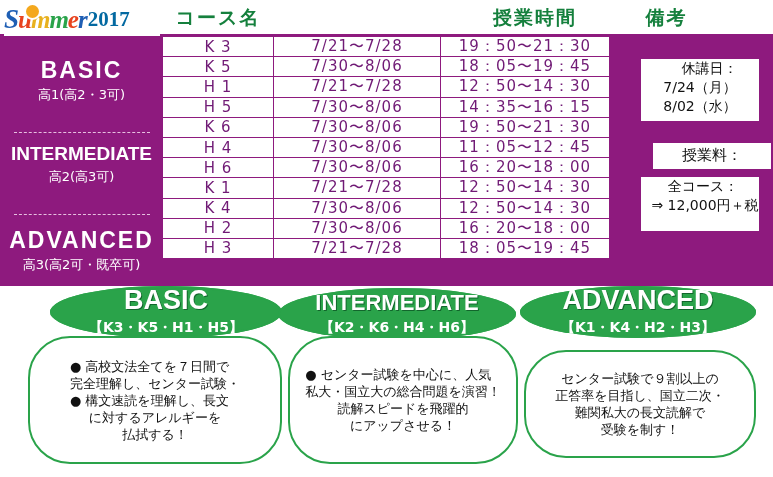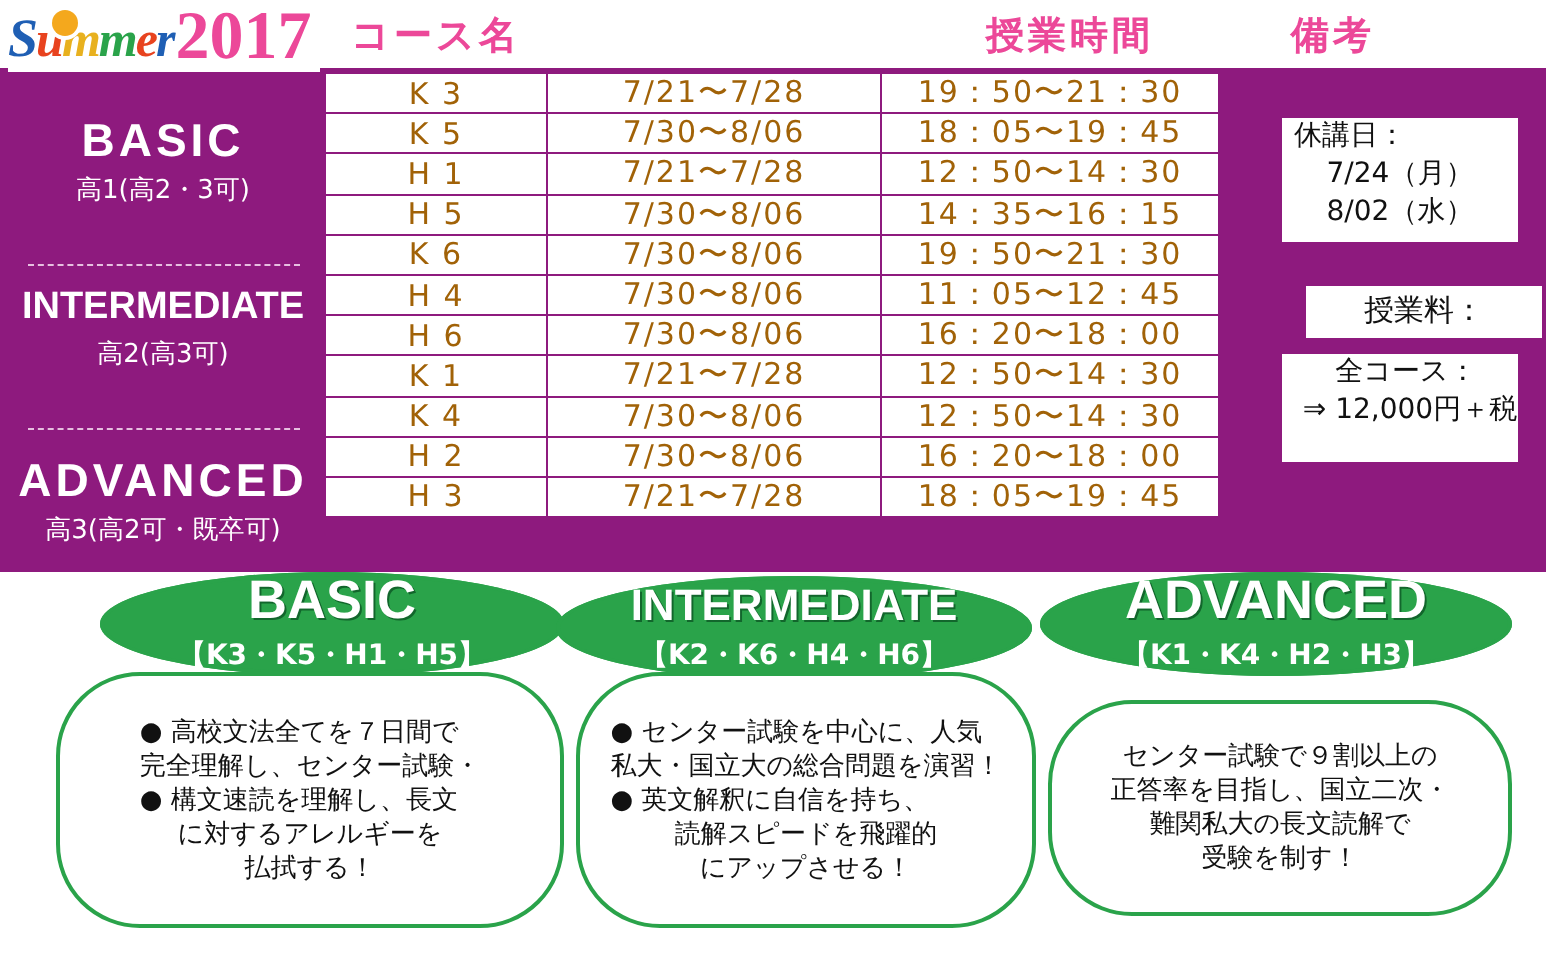--- a/index.html
+++ b/index.html
@@ -34,36 +34,36 @@
   }
   .logo-word span{line-height:1;}
   .l-s{color:#1f5fb4;font-size:27px;}
   .l-u{color:#e8431f;font-size:25px;}
   .l-m{color:#e8b11f;font-size:25px;}
   .l-m2{color:#2aa34a;font-size:25px;}
   .l-e{color:#e8431f;font-size:25px;}
   .l-r{color:#1f5fb4;font-size:25px;}
   .logo-year{
     font-family:"Liberation Serif", serif;
-    font-weight:bold;font-size:34px;color:#ec4899;margin-left:1px;
+    font-weight:bold;font-size:21px;color:#0369a1;margin-left:1px;
   }
   .sun{
     position:absolute;left:22px;top:3px;width:13px;height:13px;
     border-radius:50%;
     background:#f4a81d;
     box-shadow:0 0 0 2px #ffffff;
   }
 
   
   .hdr{
     position:absolute;top:2px;height:32px;
     background:#ffffff;
     display:flex;align-items:center;justify-content:center;
     font-family:"DejaVu Sans", sans-serif;
-    font-weight:bold;font-size:19px;color:#ec4899;
+    font-weight:bold;font-size:19px;color:#15803d;
     letter-spacing:2px;
   }
   .hdr.c-name{left:162px;width:112px;}
   .hdr.c-date{left:278px;width:168px;}
   .hdr.c-time{left:450px;width:170px;}
   .hdr.c-note{left:594px;width:145px;}
 
   
   .lvl{
     position:absolute;left:4px;width:155px;
@@ -92,21 +92,21 @@
   
   .tbl{
     position:absolute;left:162px;top:36px;
     border-collapse:collapse;
   }
   .tbl td{
     background:#ffffff;
     border:1px solid #8e1a7e;
     font-family:"DejaVu Sans", sans-serif;
     font-size:15px;
-    color:#a16207;
+    color:#701a75;
     text-align:center;
     height:19.2px;
     padding:0;
     letter-spacing:1px;
   }
   .tbl td.c1{width:110px;}
   .tbl td.c2{width:166px;}
   .tbl td.c3{width:168px;}
 
   
@@ -114,21 +114,21 @@
     position:absolute;
     background:#ffffff;
     border:1px solid #8e1a7e;
     font-family:"DejaVu Sans", sans-serif;
     color:#111;
   }
   .note-box.nb1{left:640px;top:58px;width:118px;height:62px;}
   .note-box.nb2{left:652px;top:142px;width:118px;height:26px;}
   .note-box.nb3{left:640px;top:176px;width:118px;height:54px;}
   .nb-line{font-size:14px;line-height:19px;text-align:center;white-space:nowrap;}
-  .nb1 .nb-line:first-child{text-align:left;padding-left:6px;}
+  .nb1 .nb-line:first-child{text-align:center;padding-left:19px;}
   .nb3 .nb-line{text-align:center;padding-left:6px;font-size:14px;}
   .nb3 .nb-line.indent{padding-left:10px;}
   .nb2 .nb-line{line-height:25px;font-size:15px;}
 
   
   .ellipse{
     position:absolute;
     border-radius:50%;
     background:#2aa34a;
     display:flex;flex-direction:column;align-items:center;justify-content:center;
@@ -301,21 +301,20 @@
       <span class="bullet">● 構文速読を理解し、長文</span>
       <span class="ctr">に対するアレルギーを</span>
       <span class="ctr">払拭する！</span>
     </div>
   </div>
 
   <div class="cloud cl2">
     <div class="inner">
       <span class="bullet">● センター試験を中心に、人気</span>
       <span class="ctr">私大・国立大の総合問題を演習！</span>
-      <span class="bullet">● 英文解釈に自信を持ち、</span>
       <span class="ctr">読解スピードを飛躍的</span>
       <span class="ctr">にアップさせる！</span>
     </div>
   </div>
 
   <div class="cloud cl3">
     <div class="inner">
       <span class="ctr">センター試験で９割以上の</span>
       <span class="ctr">正答率を目指し、国立二次・</span>
       <span class="ctr">難関私大の長文読解で</span>

